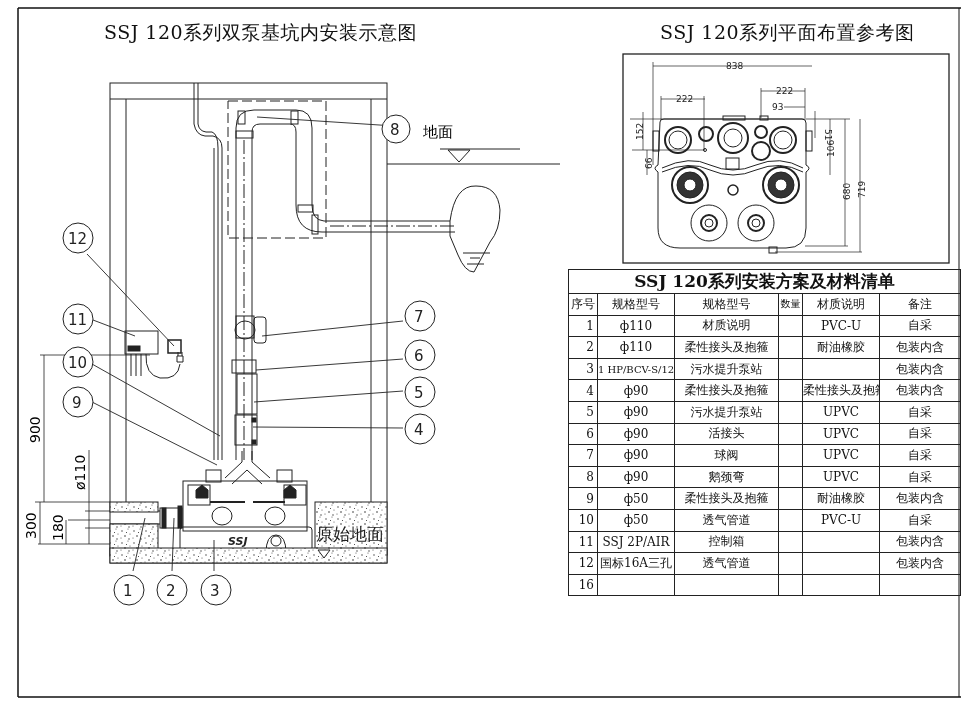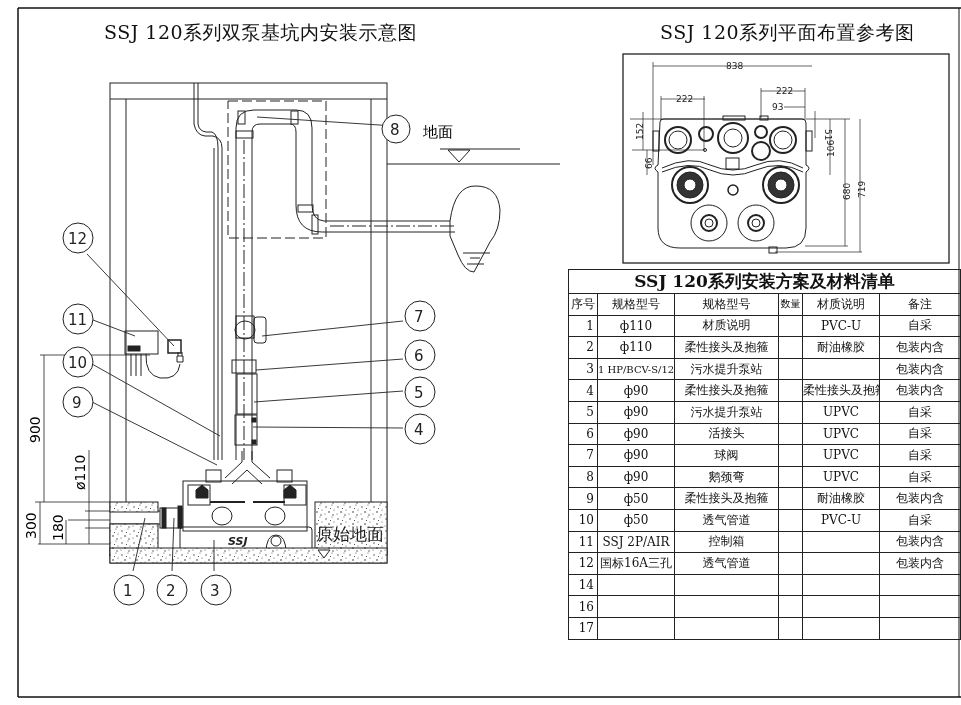--- a/index.html
+++ b/index.html
@@ -418,37 +418,21 @@
       </tr>
       <tr>
         <td class="num">12</td>
         <td>国标16A三孔</td>
         <td>透气管道</td>
         <td></td>
         <td></td>
         <td>包装内含</td>
       </tr>
       <tr>
-        <td class="num">14</td>
-        <td></td>
-        <td></td>
-        <td></td>
-        <td></td>
-        <td></td>
-      </tr>
-      <tr>
         <td class="num">16</td>
-        <td></td>
-        <td></td>
-        <td></td>
-        <td></td>
-        <td></td>
-      </tr>
-      <tr>
-        <td class="num">17</td>
         <td></td>
         <td></td>
         <td></td>
         <td></td>
         <td></td>
       </tr>
     </tbody>
 </table>
 
 </body></html>

